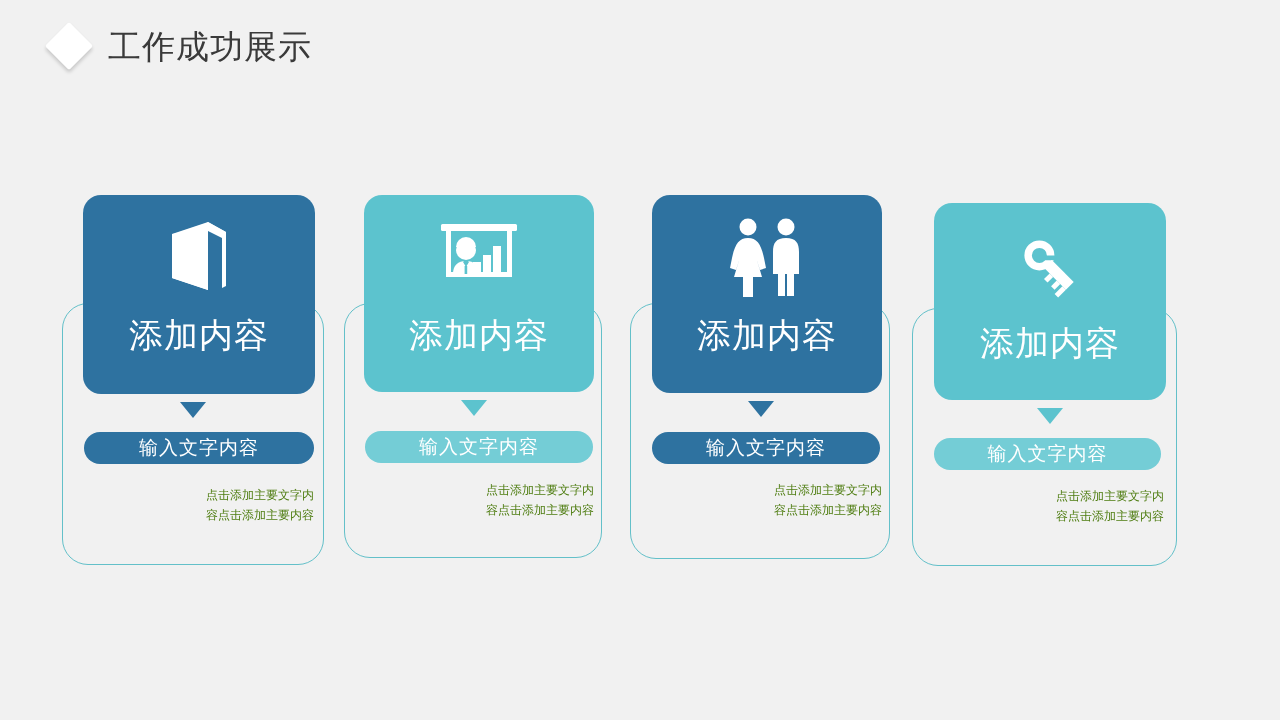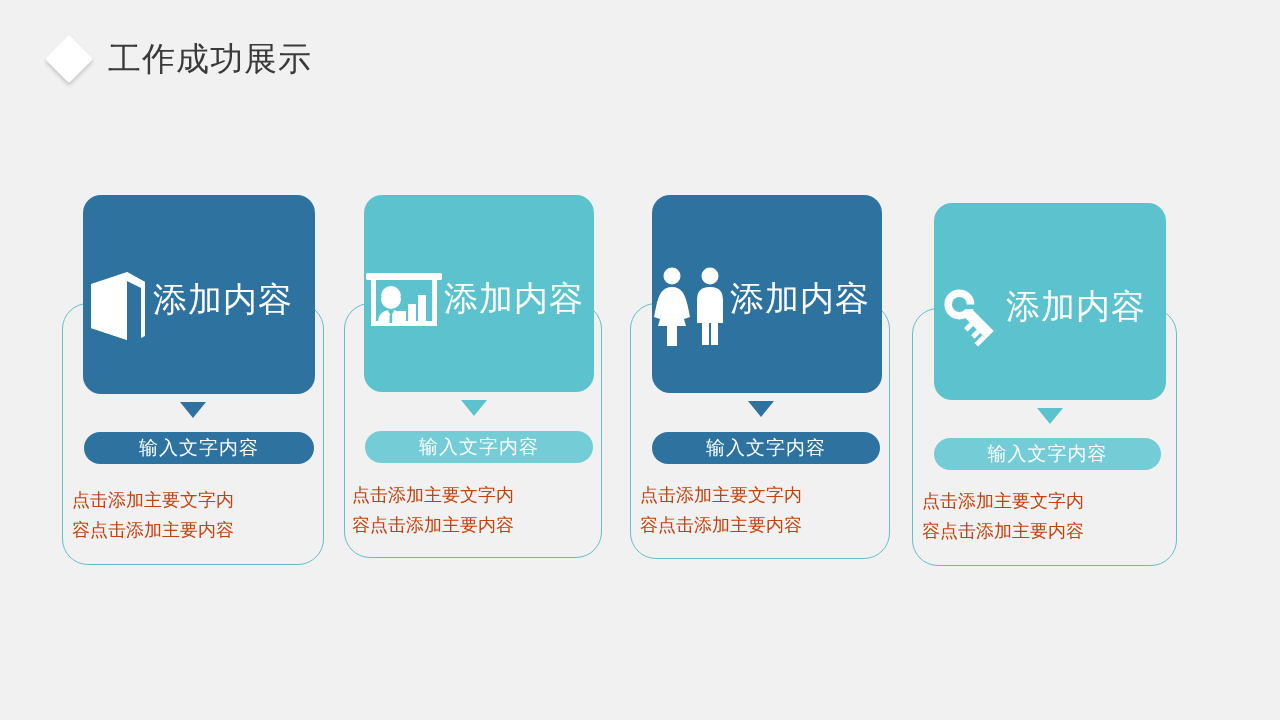--- a/index.html
+++ b/index.html
@@ -14,22 +14,22 @@
     overflow: hidden;
     position: relative;
   }
 
   
   #title-bar {
     position: absolute;
     left: 52px;
     top: 22px;
     display: flex;
+    align-items: center;
     height: 48px;
-    margin-top: 20px;
   }
   #diamond-icon {
     width: 34px;
     height: 34px;
     background: #ffffff;
     transform: rotate(45deg);
     border-radius: 2px;
     box-shadow: 2px 2px 4px rgba(0,0,0,0.18);
     flex: 0 0 auto;
     margin-right: 22px;
@@ -64,22 +64,23 @@
     box-sizing: border-box;
     background: transparent;
   }
 
   
   .head-card {
     position: absolute;
     border-radius: 18px;
     box-sizing: border-box;
     display: flex;
-    flex-direction: row;
-    align-items: center;
+    flex-direction: column;
+    align-items: center;
+    gap: 12px;
   }
   .head-icon {
     margin-top: 26px;
     height: 74px;
     display: flex;
     align-items: center;
     justify-content: center;
   }
   .head-label {
     color: #ffffff;
@@ -109,24 +110,24 @@
     color: #ffffff;
     font-size: 19px;
     letter-spacing: 1px;
     box-sizing: border-box;
     white-space: nowrap;
   }
 
   
   .body-text {
     position: absolute;
-    color: #c2410c;
-    font-size: 18px;
+    color: #4d7c0f;
+    font-size: 12px;
     line-height: 1.65;
-    text-align: left;
+    text-align: right;
     box-sizing: border-box;
   }
 
   svg { display: block; }
 </style>
 </head>
 <body>
 
 <div id="title-bar">
   <div id="diamond-icon"></div>

